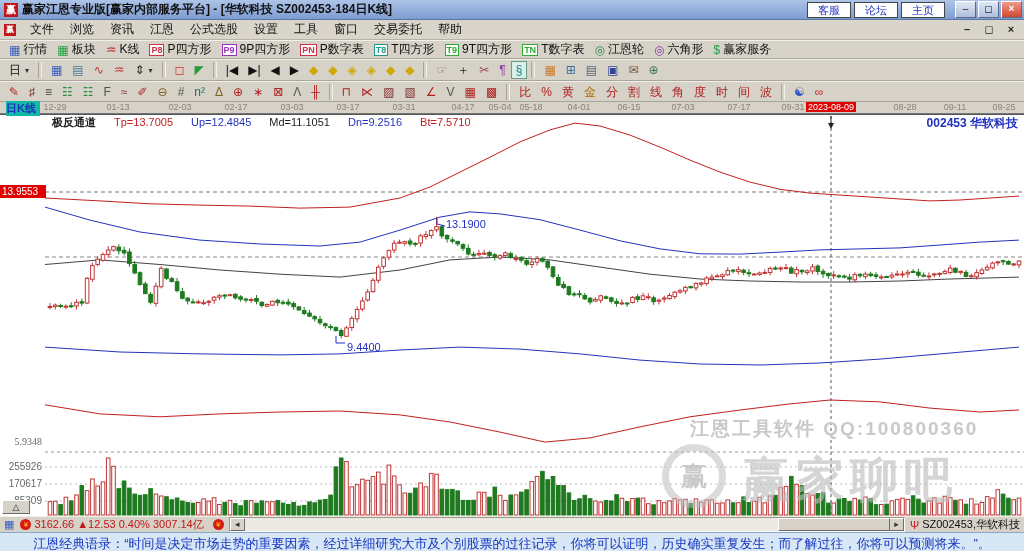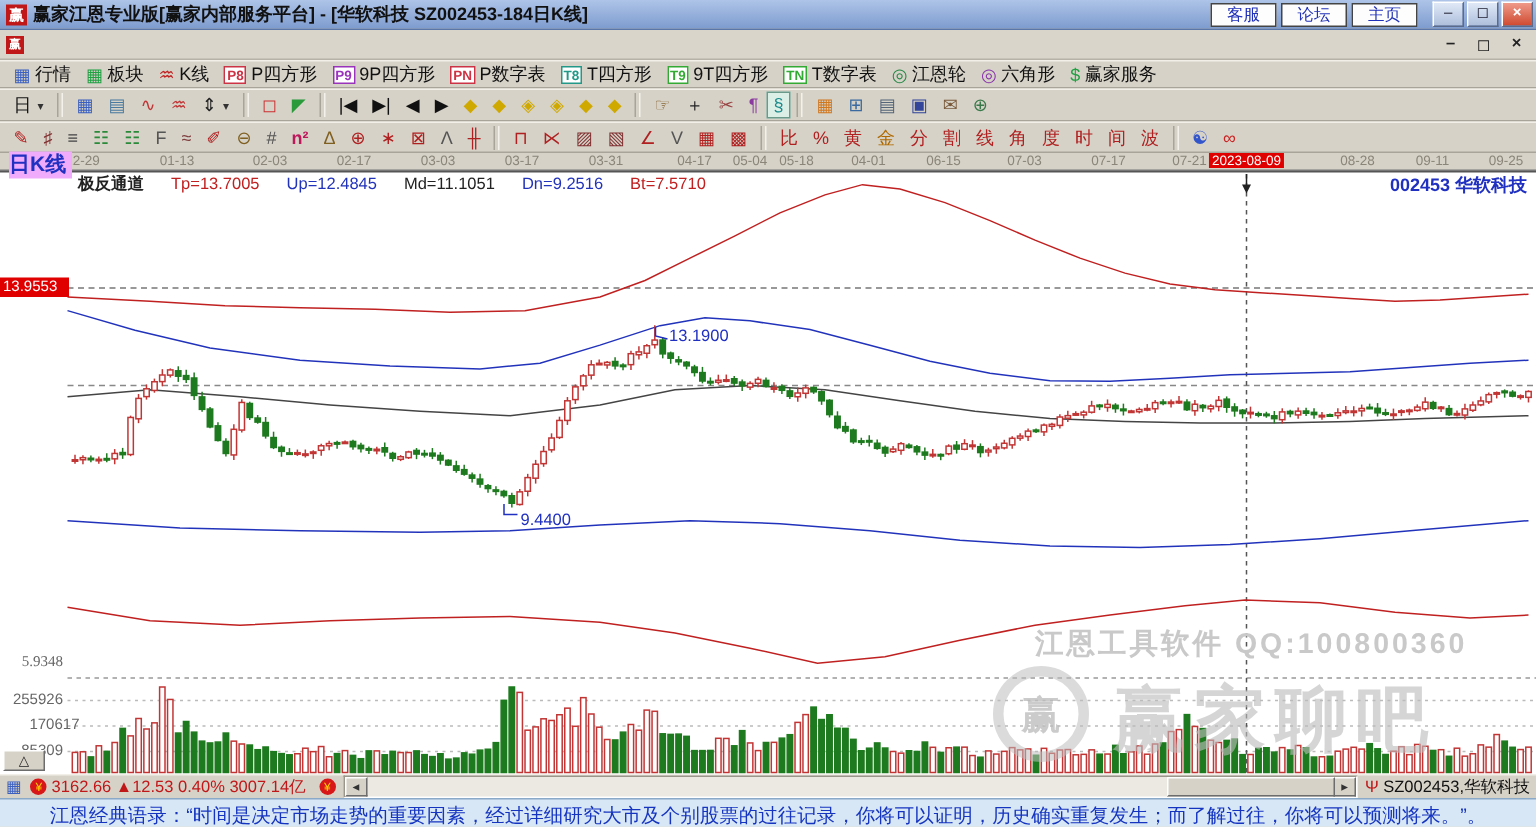--- a/index.html
+++ b/index.html
@@ -32,21 +32,21 @@
   .titem .g{font-size:12px;line-height:14px;}
   .titem.pressed{border:1px solid #6a9a8a;background:#dcefe7;}
   .badge{font-size:9px;font-weight:bold;border:1px solid;padding:0 1px;line-height:10px;background:#fff;}
   .tsep{width:2px;height:16px;border-left:1px solid #a8a49a;border-right:1px solid #f4f1ea;margin:0 4px;}
   .caret{font-size:8px;color:#333;margin-left:1px;}
 
   
   .datebar{height:11px;background:#d6d2c8;position:relative;font-size:9px;color:#8a8578;border-bottom:1px solid #777;}
   .dtick{position:absolute;top:0px;transform:translateX(-50%);white-space:nowrap;}
   .dtick.hl{background:#e00000;color:#fff;padding:0 2px;z-index:2;}
-  .period{position:absolute;left:6px;top:-1px;color:#2030c0;font-weight:bold;font-size:14px;background:#f0abfc;padding-right:4px;z-index:3;}
+  .period{position:absolute;left:6px;top:-1px;color:#2030c0;font-weight:bold;font-size:11px;background:#14b8a6;padding-right:4px;z-index:3;}
 
   
   .plot{height:402px;background:#fff;position:relative;overflow:hidden;}
   .plot svg{position:absolute;left:0;top:0;}
   .indrow{position:absolute;left:52px;top:1px;font-size:11px;z-index:5;white-space:nowrap;}
   .indrow span{margin-right:18px;}
   .stockLbl{position:absolute;right:6px;top:1px;font-size:12px;font-weight:bold;color:#2030c0;z-index:5;}
   .pricebox{position:absolute;left:0;top:71px;width:46px;height:13px;background:#e00000;color:#fff;font-size:10px;line-height:13px;padding-left:2px;box-sizing:border-box;z-index:5;}
   .axlbl{position:absolute;width:42px;text-align:right;font-size:10px;color:#666;z-index:4;}
   .ann{position:absolute;font-size:11px;color:#2030c0;z-index:5;white-space:nowrap;}
@@ -85,20 +85,32 @@
       </span>
     <span class="wctrls">
       <span class="wc">–</span>
       <span class="wc">◻</span>
       <span class="wc close">×</span>
     </span>
   </div>
 
   <div class="menubar">
     <span class="mlogo">赢</span>
+    <span id="menuItems" style="display:flex;">
+        <span class="menuitem">文件</span>
+        <span class="menuitem">浏览</span>
+        <span class="menuitem">资讯</span>
+        <span class="menuitem">江恩</span>
+        <span class="menuitem">公式选股</span>
+        <span class="menuitem">设置</span>
+        <span class="menuitem">工具</span>
+        <span class="menuitem">窗口</span>
+        <span class="menuitem">交易委托</span>
+        <span class="menuitem">帮助</span>
+      </span>
     <span class="mdictrl" id="mdiCtrls">
         <span class="mdic">–</span>
         <span class="mdic">◻</span>
         <span class="mdic">×</span>
       </span>
   </div>
 
   <div class="tb tb1" id="toolbarMain">
       <span class="titem">
         <span class="g" style="color: rgb(58, 95, 191);">▦</span>
@@ -270,21 +282,21 @@
       <span class="titem">
         <span class="g" style="color: rgb(176, 32, 32);">✐</span>
       </span>
       <span class="titem">
         <span class="g" style="color: rgb(128, 96, 32);">⊖</span>
       </span>
       <span class="titem">
         <span class="g" style="color: rgb(85, 85, 85);">#</span>
       </span>
       <span class="titem">
-        <span class="g" style="color: #be185d; font-weight: bold;">n²</span>
+        <span class="g" style="color: #0f766e;">n²</span>
       </span>
       <span class="titem">
         <span class="g" style="color: rgb(128, 96, 32);">Δ</span>
       </span>
       <span class="titem">
         <span class="g" style="color: rgb(176, 32, 32);">⊕</span>
       </span>
       <span class="titem">
         <span class="g" style="color: rgb(176, 32, 32);">∗</span>
       </span>
@@ -377,21 +389,21 @@
       <span class="dtick" style="left: 292px;">03-03</span>
       <span class="dtick" style="left: 348px;">03-17</span>
       <span class="dtick" style="left: 404px;">03-31</span>
       <span class="dtick" style="left: 463px;">04-17</span>
       <span class="dtick" style="left: 500px;">05-04</span>
       <span class="dtick" style="left: 531px;">05-18</span>
       <span class="dtick" style="left: 579px;">04-01</span>
       <span class="dtick" style="left: 629px;">06-15</span>
       <span class="dtick" style="left: 683px;">07-03</span>
       <span class="dtick" style="left: 739px;">07-17</span>
-      <span class="dtick" style="left: 793px;">07-21</span>
+      <span class="dtick" style="left: 793px;">09-31</span>
       <span class="dtick hl" style="left: 831px;">2023-08-09</span>
       <span class="dtick" style="left: 905px;">08-28</span>
       <span class="dtick" style="left: 955px;">09-11</span>
       <span class="dtick" style="left: 1004px;">09-25</span>
     </div>
 
   <div class="plot" id="plot">
     <svg id="chartSvg" width="1024" height="402" viewBox="0 0 1024 402">
         <line x1="0" y1="0.5" x2="1024" y2="0.5" stroke="#555" stroke-width="1"></line>
         <line x1="45" y1="78" x2="1024" y2="78" stroke="#777" stroke-dasharray="4 3" stroke-width="1"></line>
@@ -968,21 +980,21 @@
         </g>
         <polyline points="437,104 437,110 445,112" fill="none" stroke="#2030c0" stroke-width="1"></polyline>
         <polyline points="336,222 336,229 345,229" fill="none" stroke="#2030c0" stroke-width="1"></polyline>
       </svg>
     <div class="indrow" id="indRow"><span style="color: rgb(34, 34, 34); font-weight: bold;">极反通道</span><span style="color: rgb(192, 32, 32);">Tp=13.7005</span><span style="color: rgb(34, 51, 187);">Up=12.4845</span><span style="color: rgb(34, 34, 34);">Md=11.1051</span><span style="color: rgb(34, 51, 187);">Dn=9.2516</span><span style="color: rgb(192, 32, 32);">Bt=7.5710</span></div>
     <div class="stockLbl">002453 华软科技</div>
     <div class="pricebox">13.9553</div>
     <div id="axisLabels">
         <div class="axlbl" style="top: 322px; left: 0px; font-family: Liberation Serif, serif;">5.9348</div>
         <div class="axlbl" style="top: 347px; left: 0px;">255926</div>
-        <div class="axlbl" style="top: 364px; left: 11px;">170617</div>
+        <div class="axlbl" style="top: 364px; left: 0px;">170617</div>
         <div class="axlbl" style="top: 381px; left: 0px;">85309</div>
       </div>
     <div id="annotations">
         <div class="ann" style="left: 446px; top: 104px;">13.1900</div>
         <div class="ann" style="left: 347px; top: 227px;">9.4400</div>
       </div>
     <div class="wm1">江恩工具软件  QQ:100800360</div>
     <div class="wmlogo">赢</div>
     <div class="wm2">赢家聊吧</div>
     <button class="expand">△</button>

